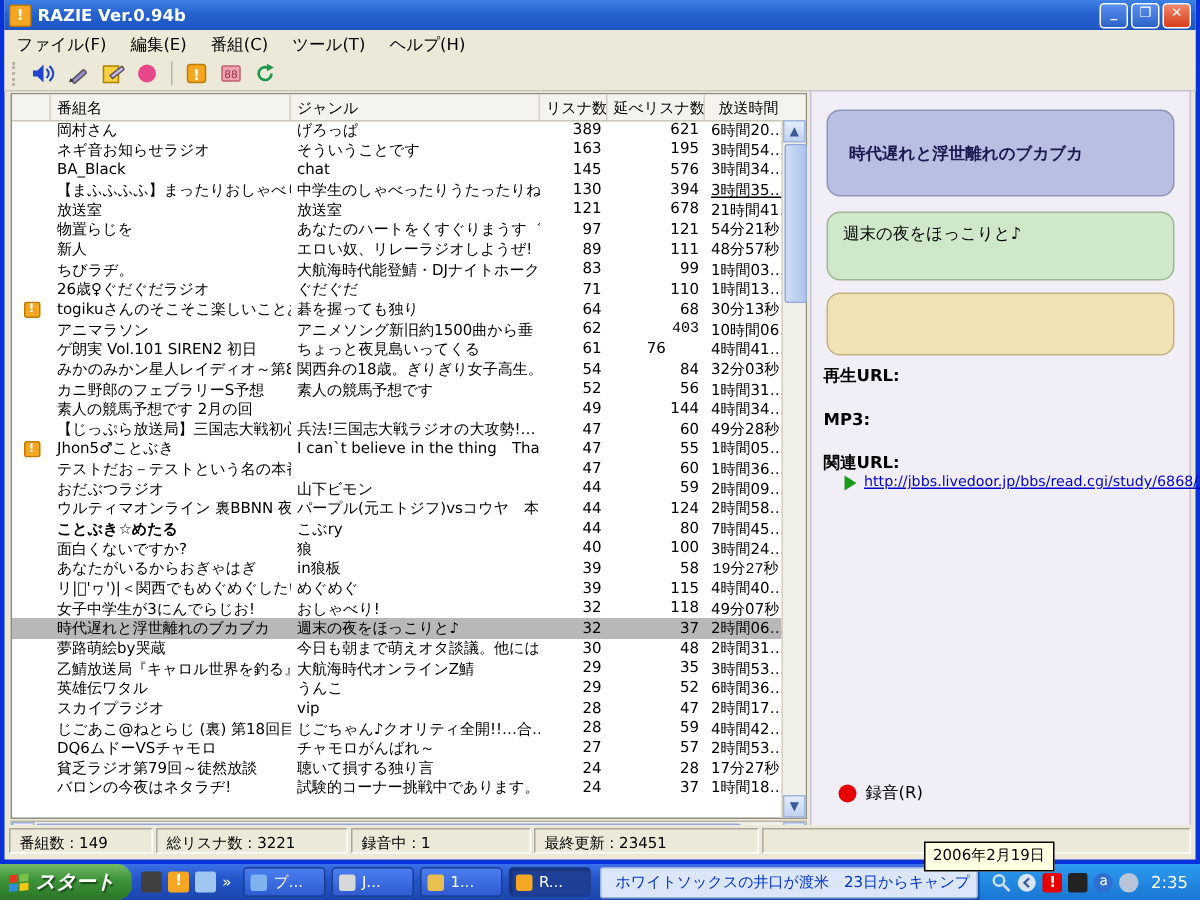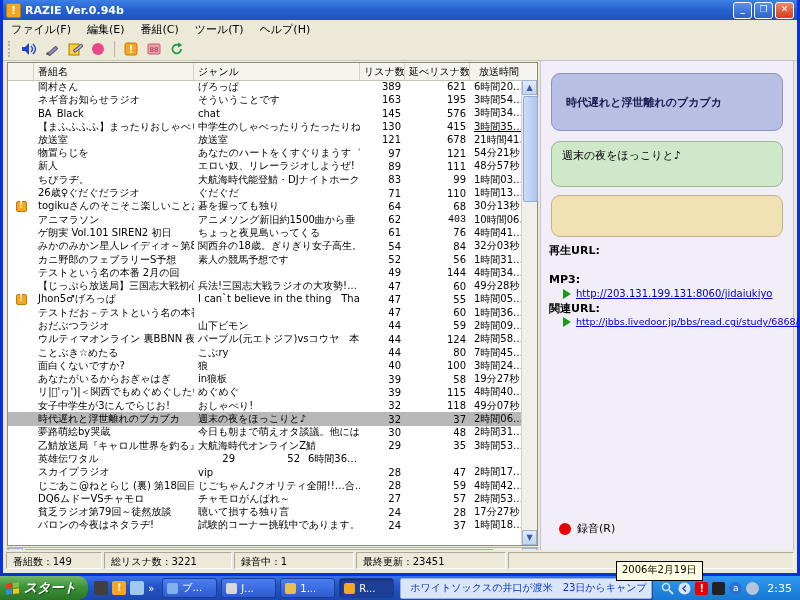--- a/index.html
+++ b/index.html
@@ -198,21 +198,21 @@
             <div class="c" style="width: 166px;">chat</div>
             <div class="c num" style="width: 45px;">145</div>
             <div class="c num" style="width: 65px;">576</div>
             <div class="c num" style="width: 53px;">3時間34…</div>
           </div>
           <div class="row">
             <div class="c ic" style="width: 26px;"></div>
             <div class="c" style="width: 160px;">【まふふふふ】まったりおしゃべり</div>
             <div class="c" style="width: 166px;">中学生のしゃべったりうたったりねとらじ</div>
             <div class="c num" style="width: 45px;">130</div>
-            <div class="c num" style="width: 65px;">415</div>
+            <div class="c num" style="width: 65px;">394</div>
             <div class="c num" style="width: 53px; text-decoration: underline;">3時間35…</div>
           </div>
           <div class="row">
             <div class="c ic" style="width: 26px;"></div>
             <div class="c" style="width: 160px;">放送室</div>
             <div class="c" style="width: 166px;">放送室</div>
             <div class="c num" style="width: 45px;">121</div>
             <div class="c num" style="width: 65px;">678</div>
             <div class="c num" style="width: 53px;">21時間41…</div>
           </div>
@@ -264,60 +264,60 @@
             <div class="c" style="width: 166px;">アニメソング新旧約1500曲から垂</div>
             <div class="c num" style="width: 45px;">62</div>
             <div class="c num" style="width: 65px; font-family: Liberation Mono, monospace;">403</div>
             <div class="c num" style="width: 53px;">10時間06…</div>
           </div>
           <div class="row">
             <div class="c ic" style="width: 26px;"></div>
             <div class="c" style="width: 160px;">ゲ朗実 Vol.101 SIREN2 初日</div>
             <div class="c" style="width: 166px;">ちょっと夜見島いってくる</div>
             <div class="c num" style="width: 45px;">61</div>
-            <div class="c num" style="width: 65px;">76</div>
+            <div class="c num" style="width: 65px; text-align: center;">76</div>
             <div class="c num" style="width: 53px;">4時間41…</div>
           </div>
           <div class="row">
             <div class="c ic" style="width: 26px;"></div>
             <div class="c" style="width: 160px;">みかのみかン星人レイディオ～第8回…</div>
             <div class="c" style="width: 166px;">関西弁の18歳。ぎりぎり女子高生。遥…</div>
             <div class="c num" style="width: 45px;">54</div>
             <div class="c num" style="width: 65px;">84</div>
             <div class="c num" style="width: 53px;">32分03秒</div>
           </div>
           <div class="row">
             <div class="c ic" style="width: 26px;"></div>
             <div class="c" style="width: 160px;">カニ野郎のフェブラリーS予想</div>
             <div class="c" style="width: 166px;">素人の競馬予想です</div>
             <div class="c num" style="width: 45px;">52</div>
             <div class="c num" style="width: 65px;">56</div>
             <div class="c num" style="width: 53px;">1時間31…</div>
           </div>
           <div class="row">
             <div class="c ic" style="width: 26px;"></div>
-            <div class="c" style="width: 160px;">テストという名の本番 2月の回</div>
+            <div class="c" style="width: 160px;">素人の競馬予想です 2月の回</div>
             <div class="c" style="width: 166px;"></div>
             <div class="c num" style="width: 45px;">49</div>
             <div class="c num" style="width: 65px;">144</div>
             <div class="c num" style="width: 53px;">4時間34…</div>
           </div>
           <div class="row">
             <div class="c ic" style="width: 26px;"></div>
             <div class="c" style="width: 160px;">【じっぷら放送局】三国志大戦初心者…</div>
             <div class="c" style="width: 166px;">兵法!三国志大戦ラジオの大攻勢!…</div>
             <div class="c num" style="width: 45px;">47</div>
             <div class="c num" style="width: 65px;">60</div>
             <div class="c num" style="width: 53px;">49分28秒</div>
           </div>
           <div class="row">
             <div class="c ic" style="width: 26px;">
               <span class="alert-ic">!</span>
             </div>
-            <div class="c" style="width: 160px;">Jhon5♂げろっぱ</div>
+            <div class="c" style="width: 160px;">Jhon5♂ことぶき</div>
             <div class="c" style="width: 166px;">I can`t believe in the thing　That do…</div>
             <div class="c num" style="width: 45px;">47</div>
             <div class="c num" style="width: 65px;">55</div>
             <div class="c num" style="width: 53px;">1時間05…</div>
           </div>
           <div class="row">
             <div class="c ic" style="width: 26px;"></div>
             <div class="c" style="width: 160px;">テストだお－テストという名の本番－</div>
             <div class="c" style="width: 166px;"></div>
             <div class="c num" style="width: 45px;">47</div>
@@ -335,41 +335,41 @@
           <div class="row">
             <div class="c ic" style="width: 26px;"></div>
             <div class="c" style="width: 160px;">ウルティマオンライン 裏BBNN 夜は破…</div>
             <div class="c" style="width: 166px;">パープル(元エトジフ)vsコウヤ　本日…</div>
             <div class="c num" style="width: 45px;">44</div>
             <div class="c num" style="width: 65px;">124</div>
             <div class="c num" style="width: 53px;">2時間58…</div>
           </div>
           <div class="row">
             <div class="c ic" style="width: 26px;"></div>
-            <div class="c" style="width: 160px;">ことぶき☆めたる</div>
+            <div class="c" style="width: 160px; font-weight: bold;">ことぶき☆めたる</div>
             <div class="c" style="width: 166px;">こぶry</div>
             <div class="c num" style="width: 45px;">44</div>
             <div class="c num" style="width: 65px;">80</div>
             <div class="c num" style="width: 53px;">7時間45…</div>
           </div>
           <div class="row">
             <div class="c ic" style="width: 26px;"></div>
             <div class="c" style="width: 160px;">面白くないですか?</div>
             <div class="c" style="width: 166px;">狼</div>
             <div class="c num" style="width: 45px;">40</div>
             <div class="c num" style="width: 65px;">100</div>
             <div class="c num" style="width: 53px;">3時間24…</div>
           </div>
           <div class="row">
             <div class="c ic" style="width: 26px;"></div>
             <div class="c" style="width: 160px;">あなたがいるからおぎゃはぎ</div>
             <div class="c" style="width: 166px;">in狼板</div>
             <div class="c num" style="width: 45px;">39</div>
             <div class="c num" style="width: 65px;">58</div>
-            <div class="c num" style="width: 53px;">19分27秒</div>
+            <div class="c num" style="width: 53px; font-family: Liberation Mono, monospace;">19分27秒</div>
           </div>
           <div class="row">
             <div class="c ic" style="width: 26px;"></div>
             <div class="c" style="width: 160px;">リ|ﾟ'ヮ')|＜関西でもめぐめぐしたいん…</div>
             <div class="c" style="width: 166px;">めぐめぐ</div>
             <div class="c num" style="width: 45px;">39</div>
             <div class="c num" style="width: 65px;">115</div>
             <div class="c num" style="width: 53px;">4時間40…</div>
           </div>
           <div class="row">
@@ -400,20 +400,21 @@
             <div class="c ic" style="width: 26px;"></div>
             <div class="c" style="width: 160px;">乙鯖放送局『キャロル世界を釣る』</div>
             <div class="c" style="width: 166px;">大航海時代オンラインZ鯖</div>
             <div class="c num" style="width: 45px;">29</div>
             <div class="c num" style="width: 65px;">35</div>
             <div class="c num" style="width: 53px;">3時間53…</div>
           </div>
           <div class="row">
             <div class="c ic" style="width: 26px;"></div>
             <div class="c" style="width: 160px;">英雄伝ワタル</div>
+            <div class="c" style="width: 166px;">うんこ</div>
             <div class="c num" style="width: 45px;">29</div>
             <div class="c num" style="width: 65px;">52</div>
             <div class="c num" style="width: 53px;">6時間36…</div>
           </div>
           <div class="row">
             <div class="c ic" style="width: 26px;"></div>
             <div class="c" style="width: 160px;">スカイプラジオ</div>
             <div class="c" style="width: 166px;">vip</div>
             <div class="c num" style="width: 45px;">28</div>
             <div class="c num" style="width: 65px;">47</div>
@@ -472,24 +473,20 @@
         <span>時代遅れと浮世離れのブカブカ</span>
       </div>
       <div id="pb2" class="pbox">
         <span>週末の夜をほっこりと♪</span>
       </div>
       <div id="pb3" class="pbox"></div>
 
       <div class="plabel" style="top:182px">再生URL:</div>
 
       <div class="plabel" style="top:212px">MP3:</div>
-      <div class="plink" style="top:227px">
-        <span class="play-tri"></span>
-        <a href="#">http://203.131.199.131:8060/jidaiukiyo</a>
-      </div>
 
       <div class="plabel" style="top:240px">関連URL:</div>
       <div class="plink" style="top:255px">
         <span class="play-tri"></span>
         <a href="#" style="font-size:9.5px">http://jbbs.livedoor.jp/bbs/read.cgi/study/6868/11402673</a>
       </div>
 
       <div id="recbtn">
         <span class="rec-dot"></span>
         <span>録音(R)</span>

